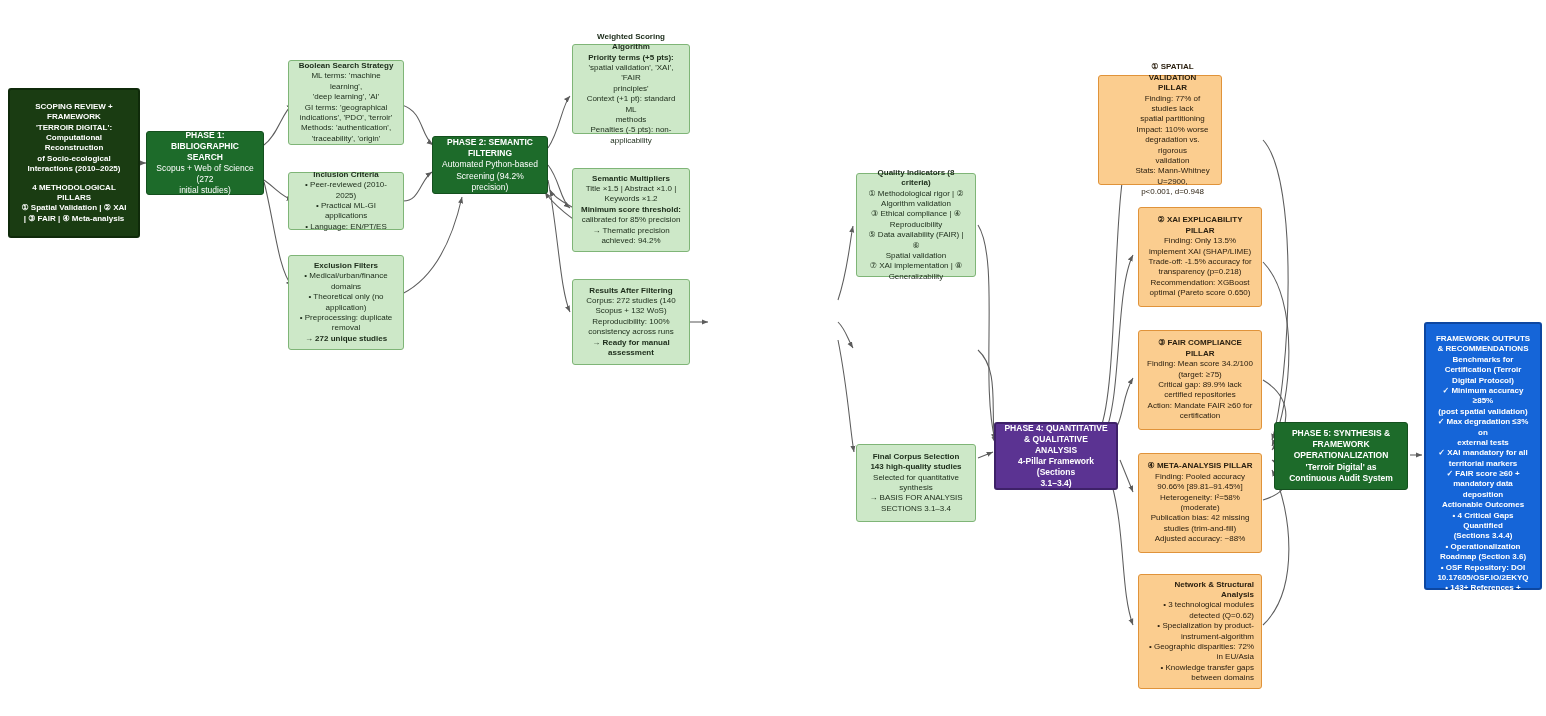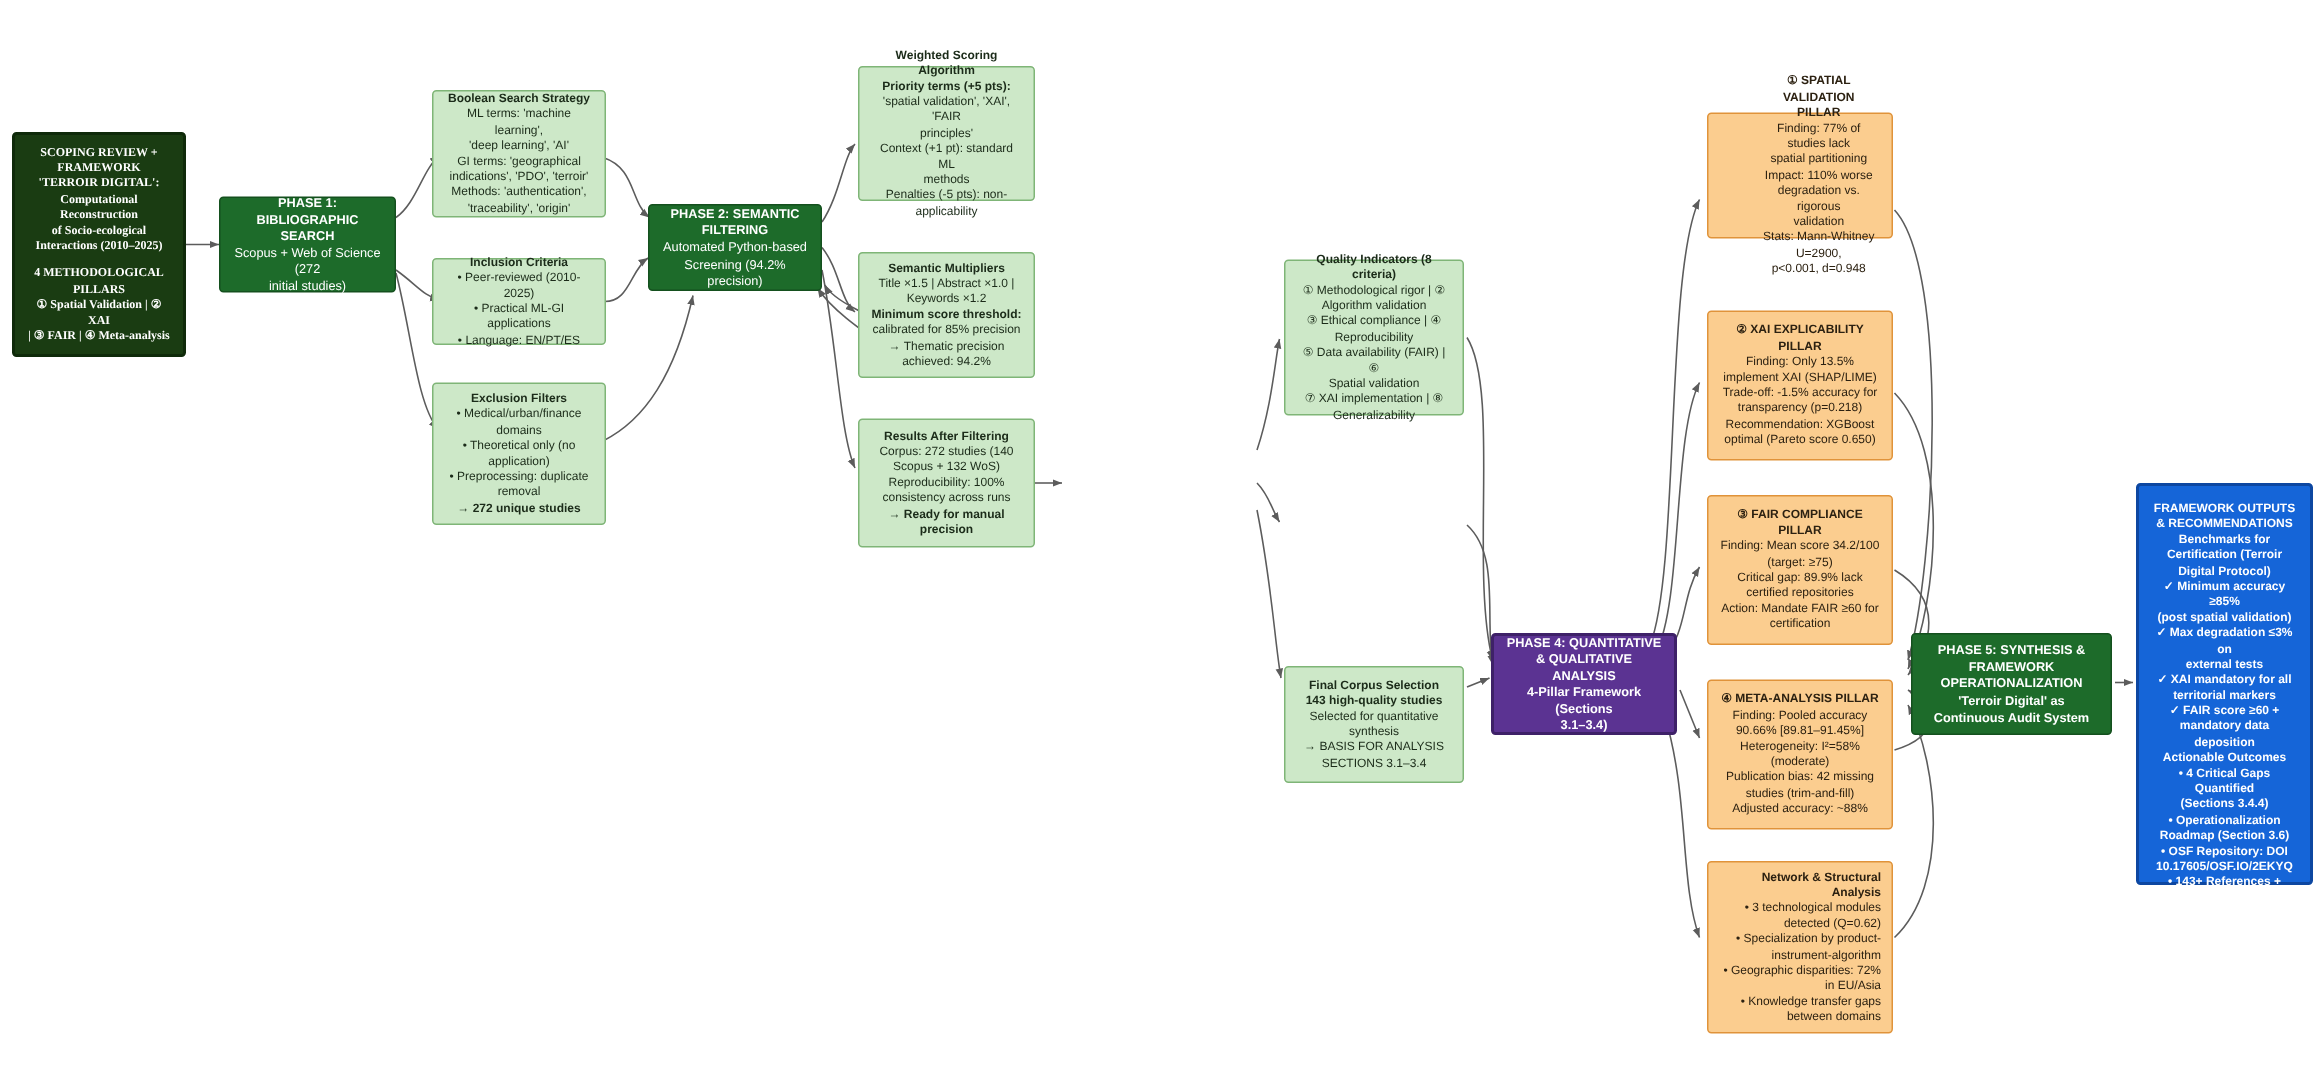--- a/index.html
+++ b/index.html
@@ -94,21 +94,21 @@
       <path d="M1263,140 C1300,180 1290,380 1272,440"></path>
       <path d="M1263,262 C1300,300 1292,400 1272,446"></path>
       <path d="M1263,380 C1296,400 1288,430 1272,450"></path>
       <path d="M1263,500 C1296,490 1288,470 1272,460"></path>
       <path d="M1263,625 C1300,590 1292,510 1272,470"></path>
 
       <path d="M1410,455 L1422,455"></path>
     </g>
   </svg>
 
-  <div class="node n-darkgreen t8 b" style="left:8px;top:88px;width:116px;height:150px;font-family:Liberation Serif, serif;">
+  <div class="node n-darkgreen t8 b" style="left:8px;top:88px;width:132px;height:150px;">
     <span class="ln">SCOPING REVIEW +</span>
     <span class="ln">FRAMEWORK</span>
     <span class="ln">'TERROIR DIGITAL':</span>
     <span class="ln">Computational</span>
     <span class="ln">Reconstruction</span>
     <span class="ln">of Socio-ecological</span>
     <span class="ln">Interactions (2010–2025)</span>
     <span class="sp"></span>
     <span class="ln">4 METHODOLOGICAL</span>
     <span class="ln">PILLARS</span>
@@ -179,21 +179,21 @@
     <span class="ln">achieved: 94.2%</span>
   </div>
 
   <div class="node n-lightgreen t8" style="left:572px;top:279px;width:118px;height:86px;">
     <span class="ln b">Results After Filtering</span>
     <span class="ln">Corpus: 272 studies (140</span>
     <span class="ln">Scopus + 132 WoS)</span>
     <span class="ln">Reproducibility: 100%</span>
     <span class="ln">consistency across runs</span>
     <span class="ln b">→ Ready for manual</span>
-    <span class="ln b">precision</span>
+    <span class="ln b">assessment</span>
   </div>
 
 
   <div class="node n-lightgreen t8" style="left:856px;top:173px;width:120px;height:104px;">
     <span class="ln b">Quality Indicators (8 criteria)</span>
     <span class="ln">① Methodological rigor | ②</span>
     <span class="ln">Algorithm validation</span>
     <span class="ln">③ Ethical compliance | ④</span>
     <span class="ln">Reproducibility</span>
     <span class="ln">⑤ Data availability (FAIR) | ⑥</span>
@@ -213,21 +213,21 @@
   </div>
 
   <div class="node n-purple t85" style="left:994px;top:422px;width:124px;height:68px;">
     <span class="ln b">PHASE 4: QUANTITATIVE</span>
     <span class="ln b">&amp; QUALITATIVE</span>
     <span class="ln b">ANALYSIS</span>
     <span class="ln b">4-Pillar Framework (Sections</span>
     <span class="ln b">3.1–3.4)</span>
   </div>
 
-  <div class="node n-orange t8" style="left:1138px;top:75px;width:124px;height:84px;padding-left:32px;">
+  <div class="node n-orange t8" style="left:1098px;top:75px;width:124px;height:110px;padding-left:32px;">
     <span class="ln b">① SPATIAL VALIDATION</span>
     <span class="ln b">PILLAR</span>
     <span class="ln">Finding: 77% of studies lack</span>
     <span class="ln">spatial partitioning</span>
     <span class="ln">Impact: 110% worse</span>
     <span class="ln">degradation vs. rigorous</span>
     <span class="ln">validation</span>
     <span class="ln">Stats: Mann-Whitney U=2900,</span>
     <span class="ln">p&lt;0.001, d=0.948</span>
   </div>

